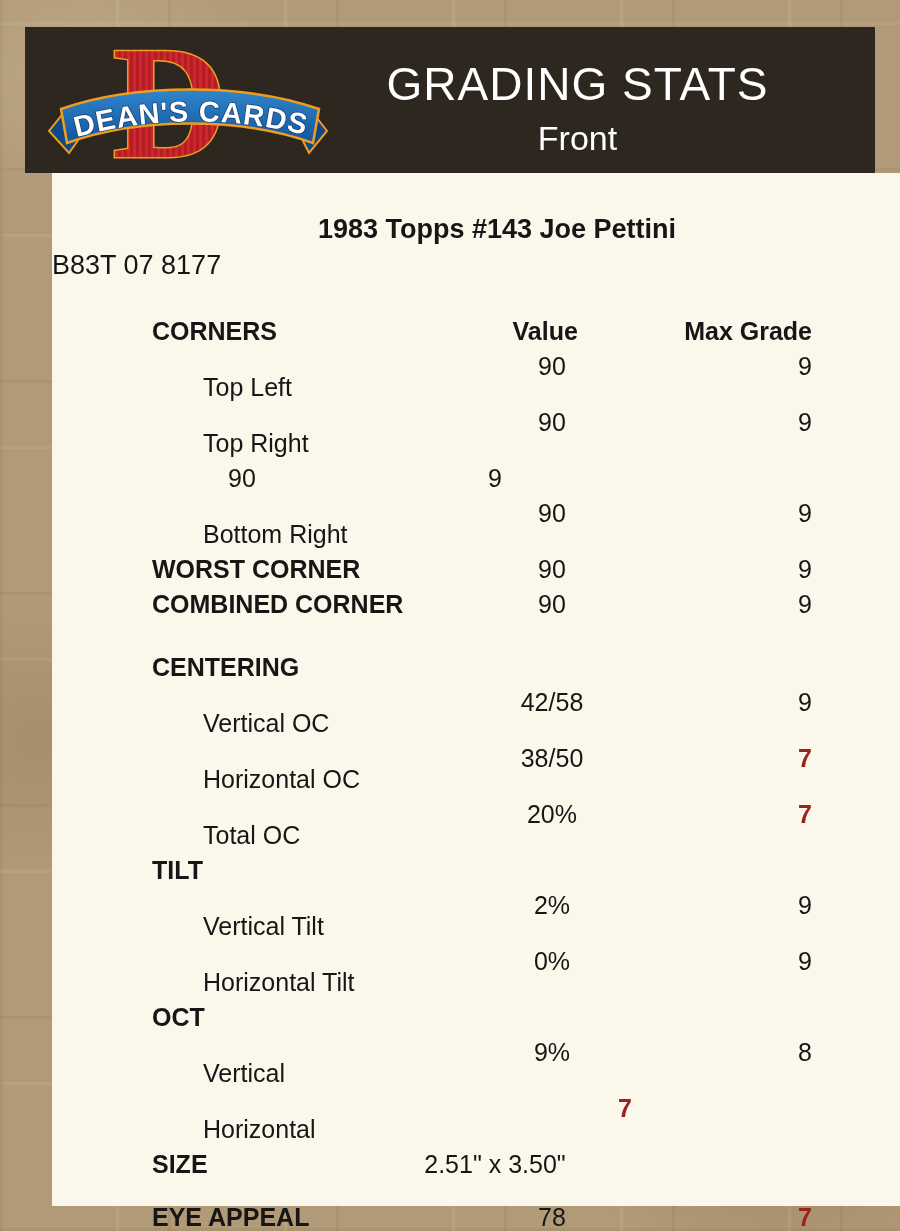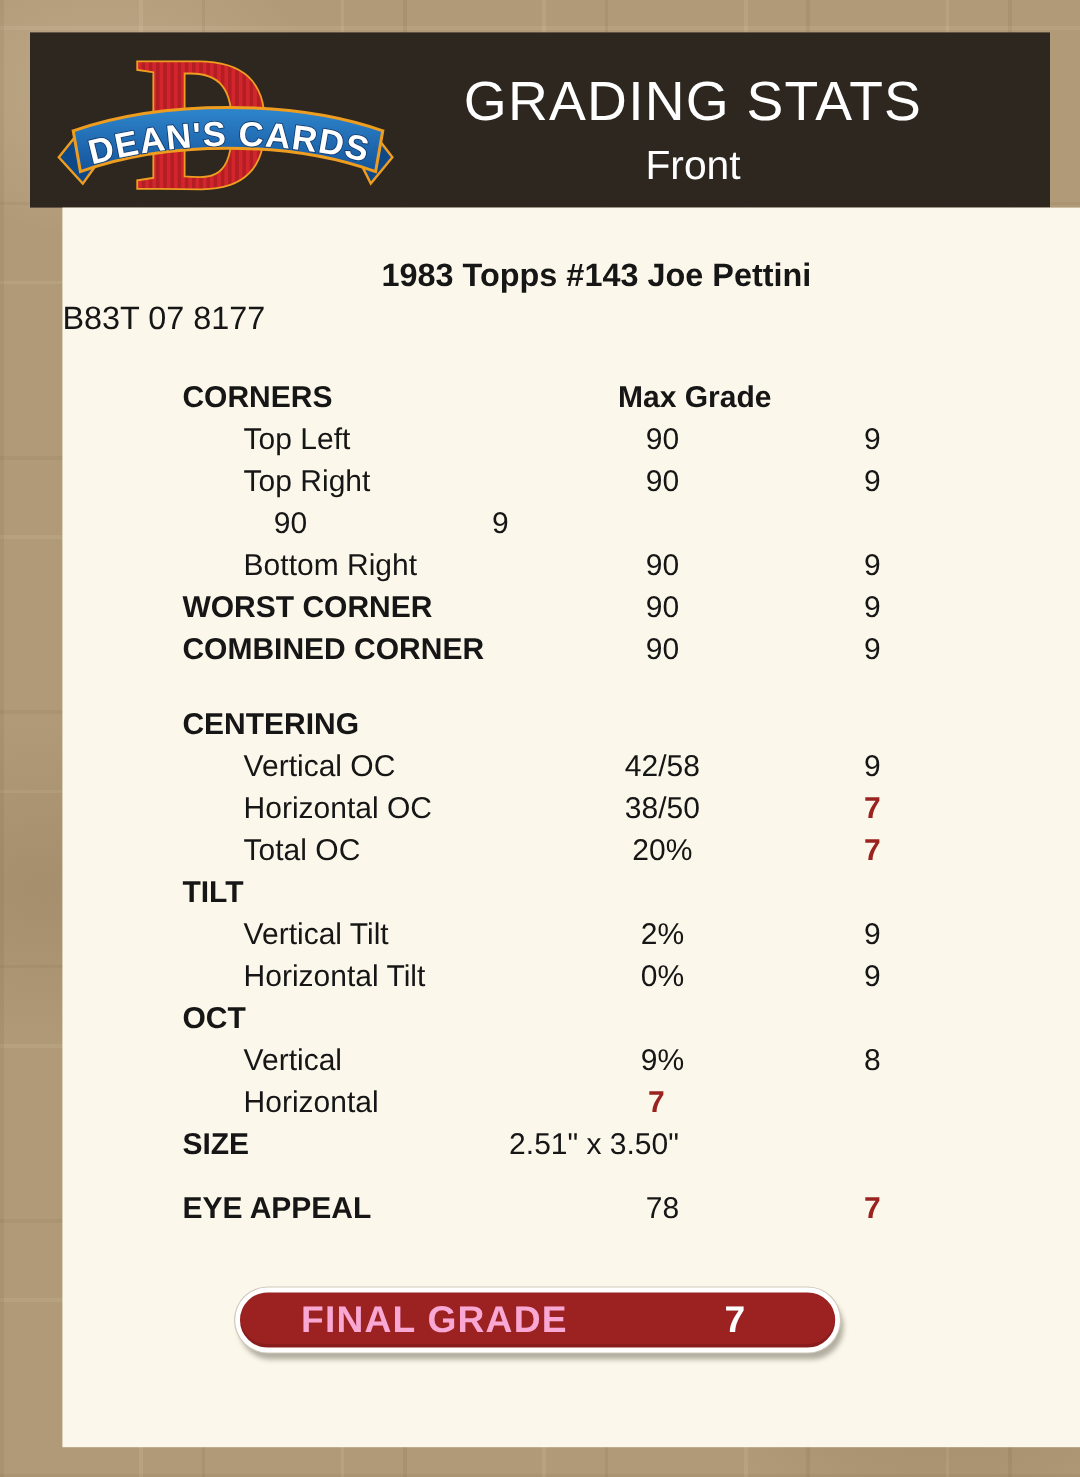--- a/index.html
+++ b/index.html
@@ -42,22 +42,22 @@
   }
   .card-title  { margin-top: 38px; text-align: center; font-weight: bold; font-size: 27px; line-height: 36px; }
   .card-serial { text-align: left; font-size: 27px; line-height: 36px; }
 
   
   .gtable { margin: 30px 0 0 100px; width: 660px; font-size: 25px; }
   .trow { display: flex; line-height: 35px; }
   .trow.head { line-height: 36px; gap: 32px; }
   .c-label { width: 310px; text-align: left; }
   .c-value { width: 180px; text-align: center; }
-  .c-grade { width: 170px; text-align: center; }
-  .indent { padding-left: 51px; }
+  .c-grade { width: 170px; text-align: right; }
+  .indent { padding-left: 51px; margin-top: 21px; }
   .bold { font-weight: bold; }
   .red { color: #9a231f; font-weight: bold; }
   .gap16 { margin-top: 28px; }
   .gap18 { margin-top: 18px; }
   .shift { transform: translateX(-57px); }
 
   
   .final-grade {
     position: relative; margin: 48px 0 0 144px; width: 504px; height: 54px;
     background: #9c2222; border: 4px solid #ffffff; border-radius: 28px;
@@ -113,20 +113,21 @@
 
   <div class="content">
 
     <div class="card-title">1983 Topps #143 Joe Pettini</div>
     <div class="card-serial">B83T 07 8177</div>
 
     <div class="gtable">
 
       <div class="trow head">
         <span class="c-label bold">CORNERS</span>
+        <span class="c-value bold">Value</span>
         <span class="c-grade bold">Max Grade</span>
       </div>
 
       <div class="trow">
         <span class="c-label indent">Top Left</span>
         <span class="c-value">90</span>
         <span class="c-grade">9</span>
       </div>
 
       <div class="trow">

